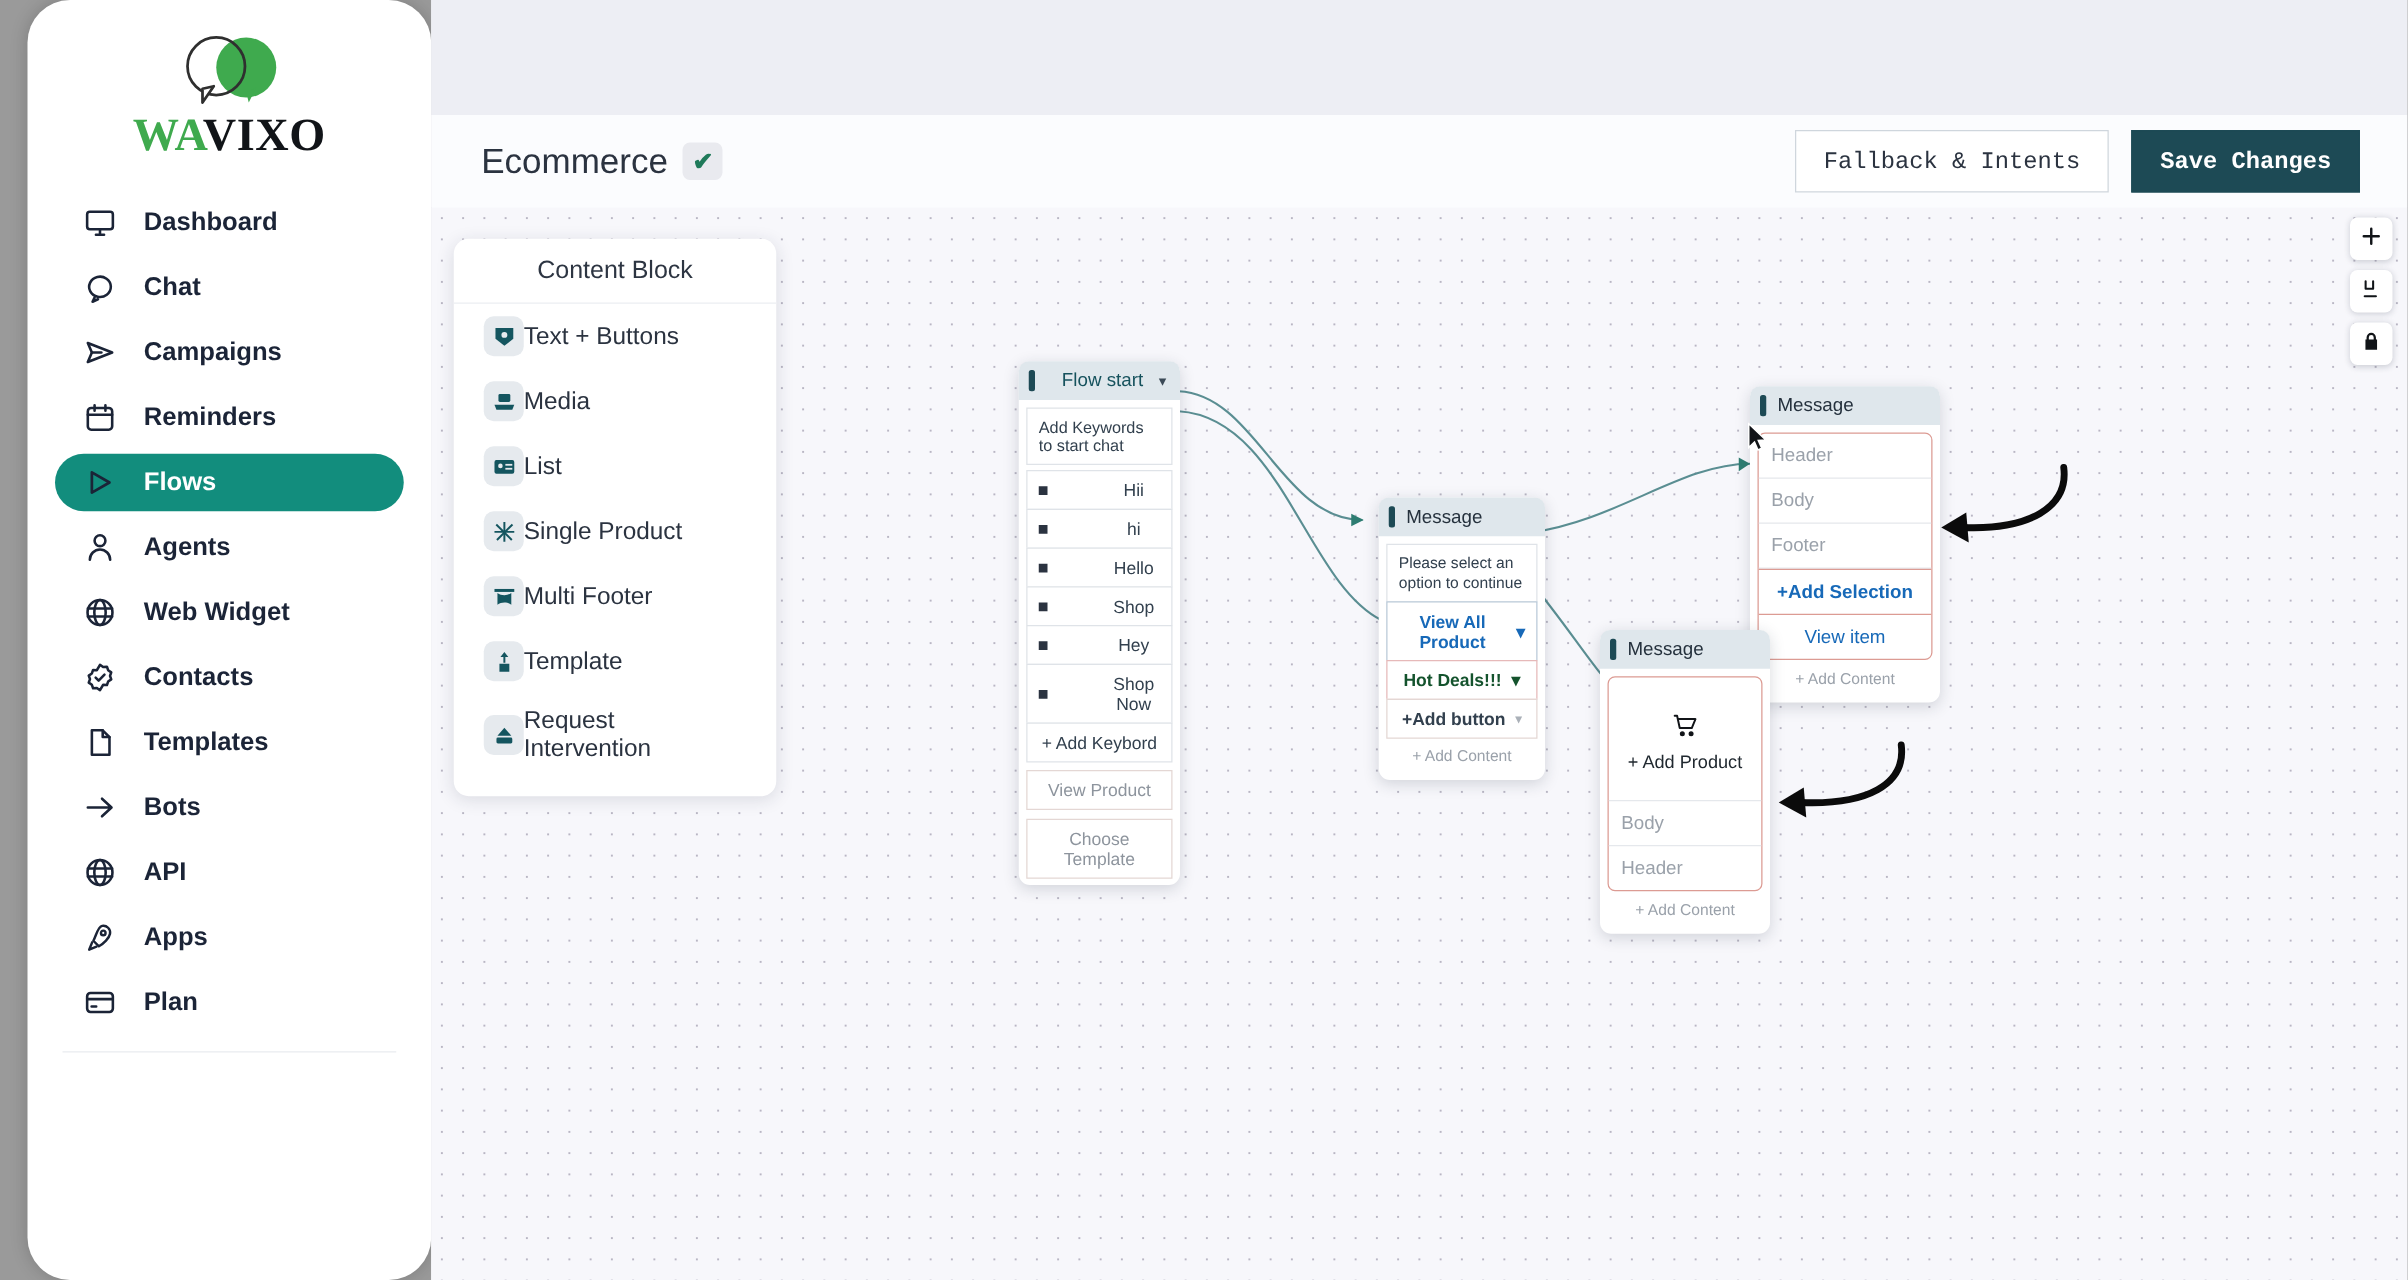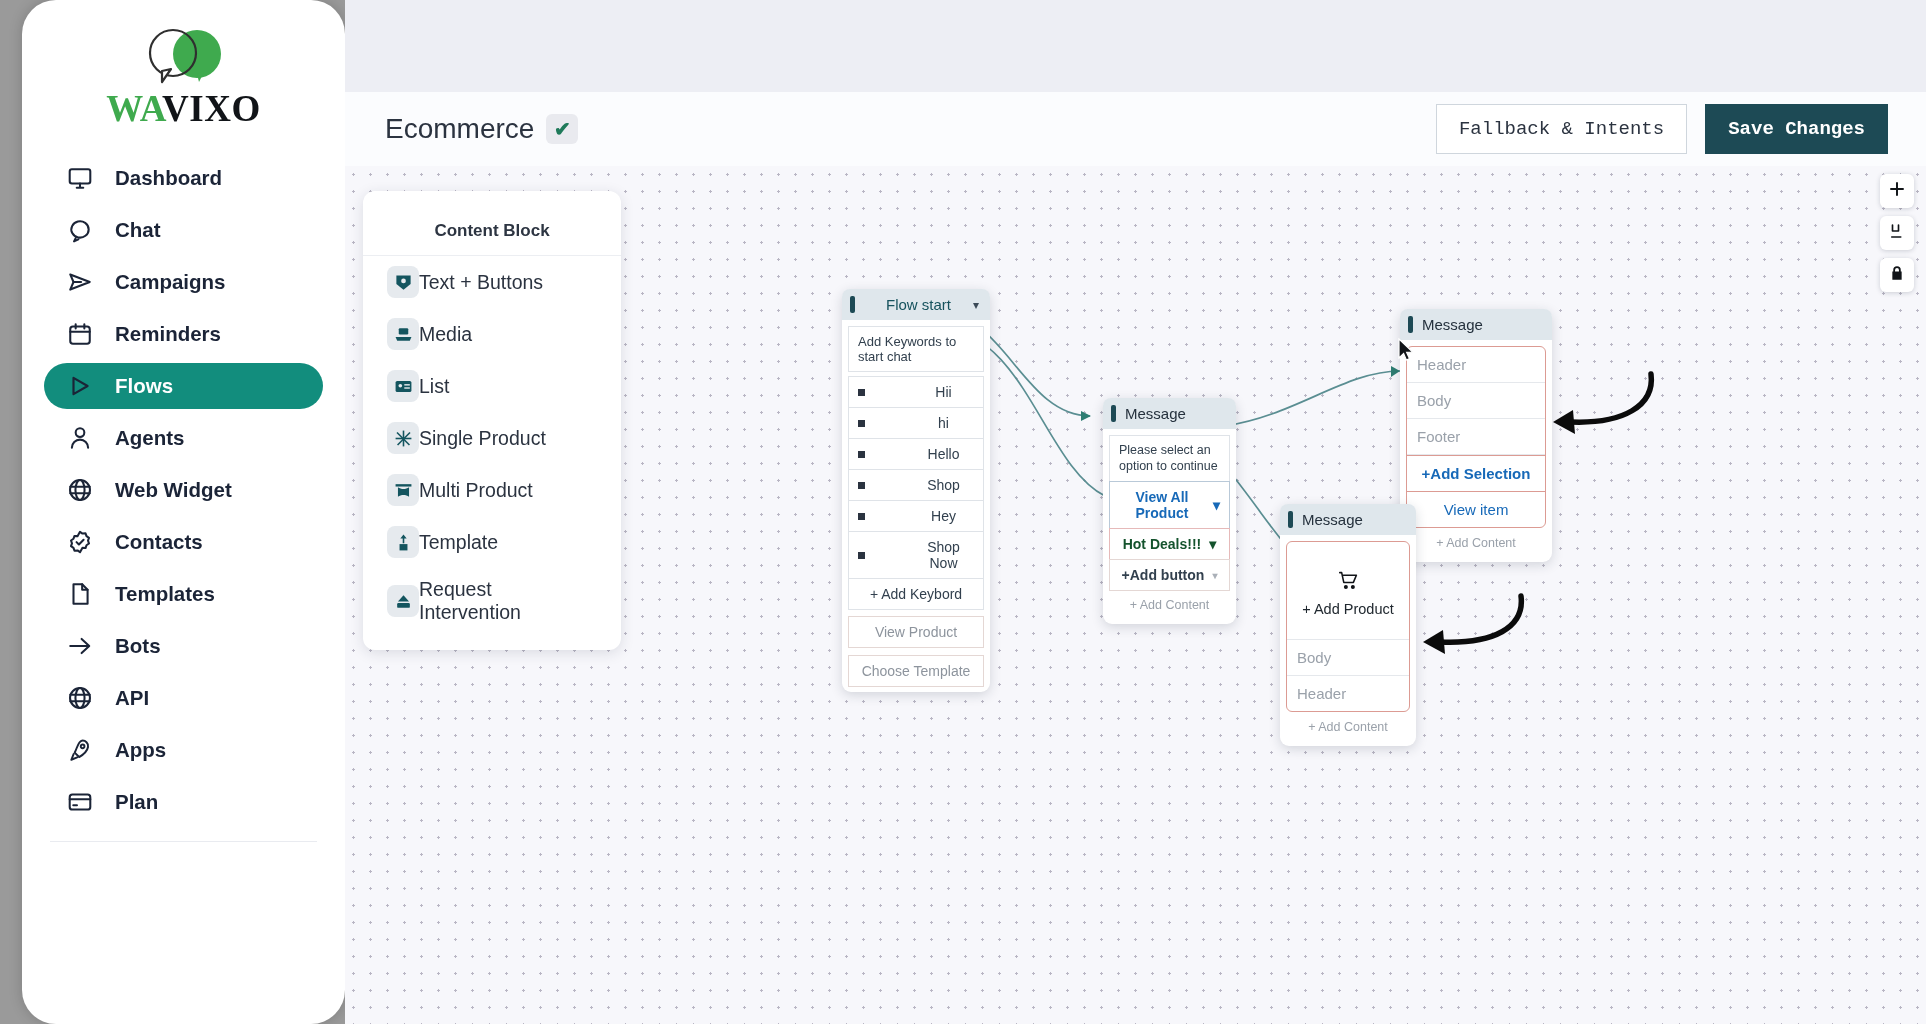--- a/index.html
+++ b/index.html
@@ -67,21 +67,21 @@
     background-size: 17px 17px;
     overflow: hidden;
   }
 
   
   #content-block {
     position:absolute; left: 18px; top: 25px; width: 258px;
     background:#ffffff; border-radius: 12px; box-shadow: 0 3px 14px rgba(32,40,60,.13);
     padding: 0 0 16px;
   }
-  #content-block h3 { text-align:center; font-size:17px; font-weight:700; color:#2d3542; padding:30px 0 14px; border-bottom:1px solid #eceef2;}
+  #content-block h3 { text-align:center; font-size:20px; font-weight:400; color:#2d3542; padding:14px 0 14px; border-bottom:1px solid #eceef2;}
   .cb-item { display:flex; align-items:center; padding: 10px 24px; cursor:pointer; }
   .cb-ic { width:32px; height:32px; border-radius:8px; background:#e6eaee; display:flex; align-items:center; justify-content:center; flex:0 0 32px;}
   .cb-ic svg { width:19px; height:19px; fill:#14555f; }
   .cb-label { font-size:19.5px; color:#2b3340; }
 
   
   .node { position:absolute; background:#ffffff; border-radius:9px; box-shadow:0 3px 12px rgba(30,40,60,.17); }
   .node-head {
     display:flex; align-items:center; justify-content:space-between;
     background:#dfe7ec; border-radius:8px 8px 0 0; padding:7px 11px 7px 8px; position:relative;
@@ -341,21 +341,21 @@
             </span>
           <span class="cb-label">Single Product</span>
         </div>
         <div class="cb-item">
           <span class="cb-ic">
               <svg viewBox="0 0 24 24">
                 <rect x="2" y="4" width="20" height="3"></rect>
                 <path d="M5 8c4 3 10 3 14 0v12c-4-3-10-3-14 0Z"></path>
               </svg>
             </span>
-          <span class="cb-label">Multi Product</span>
+          <span class="cb-label">Multi Footer</span>
         </div>
         <div class="cb-item">
           <span class="cb-ic">
               <svg viewBox="0 0 24 24">
                 <path d="M12 2 8 7h3v6h2V7h3Z"></path>
                 <path d="M7 14h10v8H7Z"></path>
               </svg>
             </span>
           <span class="cb-label">Template</span>
         </div>
@@ -363,21 +363,21 @@
           <span class="cb-ic">
               <svg viewBox="0 0 24 24">
                 <path d="M12 4 5 12h14Z"></path>
                 <rect x="4" y="14" width="16" height="6" rx="1.5"></rect>
               </svg>
             </span>
           <span class="cb-label">Request Intervention</span>
         </div>
       </div>
 
-      <div class="node" style="left:497px; top:123px; width:148px;">
+      <div class="node" style="left:470px; top:123px; width:129px;">
         <div class="node-head">
           <span class="bar"></span>
           <span class="ttl" style="text-align:center;color:#16525d;font-weight:400;">Flow start</span>
           <span class="chev">▾</span>
         </div>
         <div class="node-body">
           <div class="row left" style="font-size:13px;">Add Keywords to start chat</div>
           <div class="row kw" style="margin-top:5px;">
               <span class="dot"></span>
               <span class="kwtxt">Hii</span>

